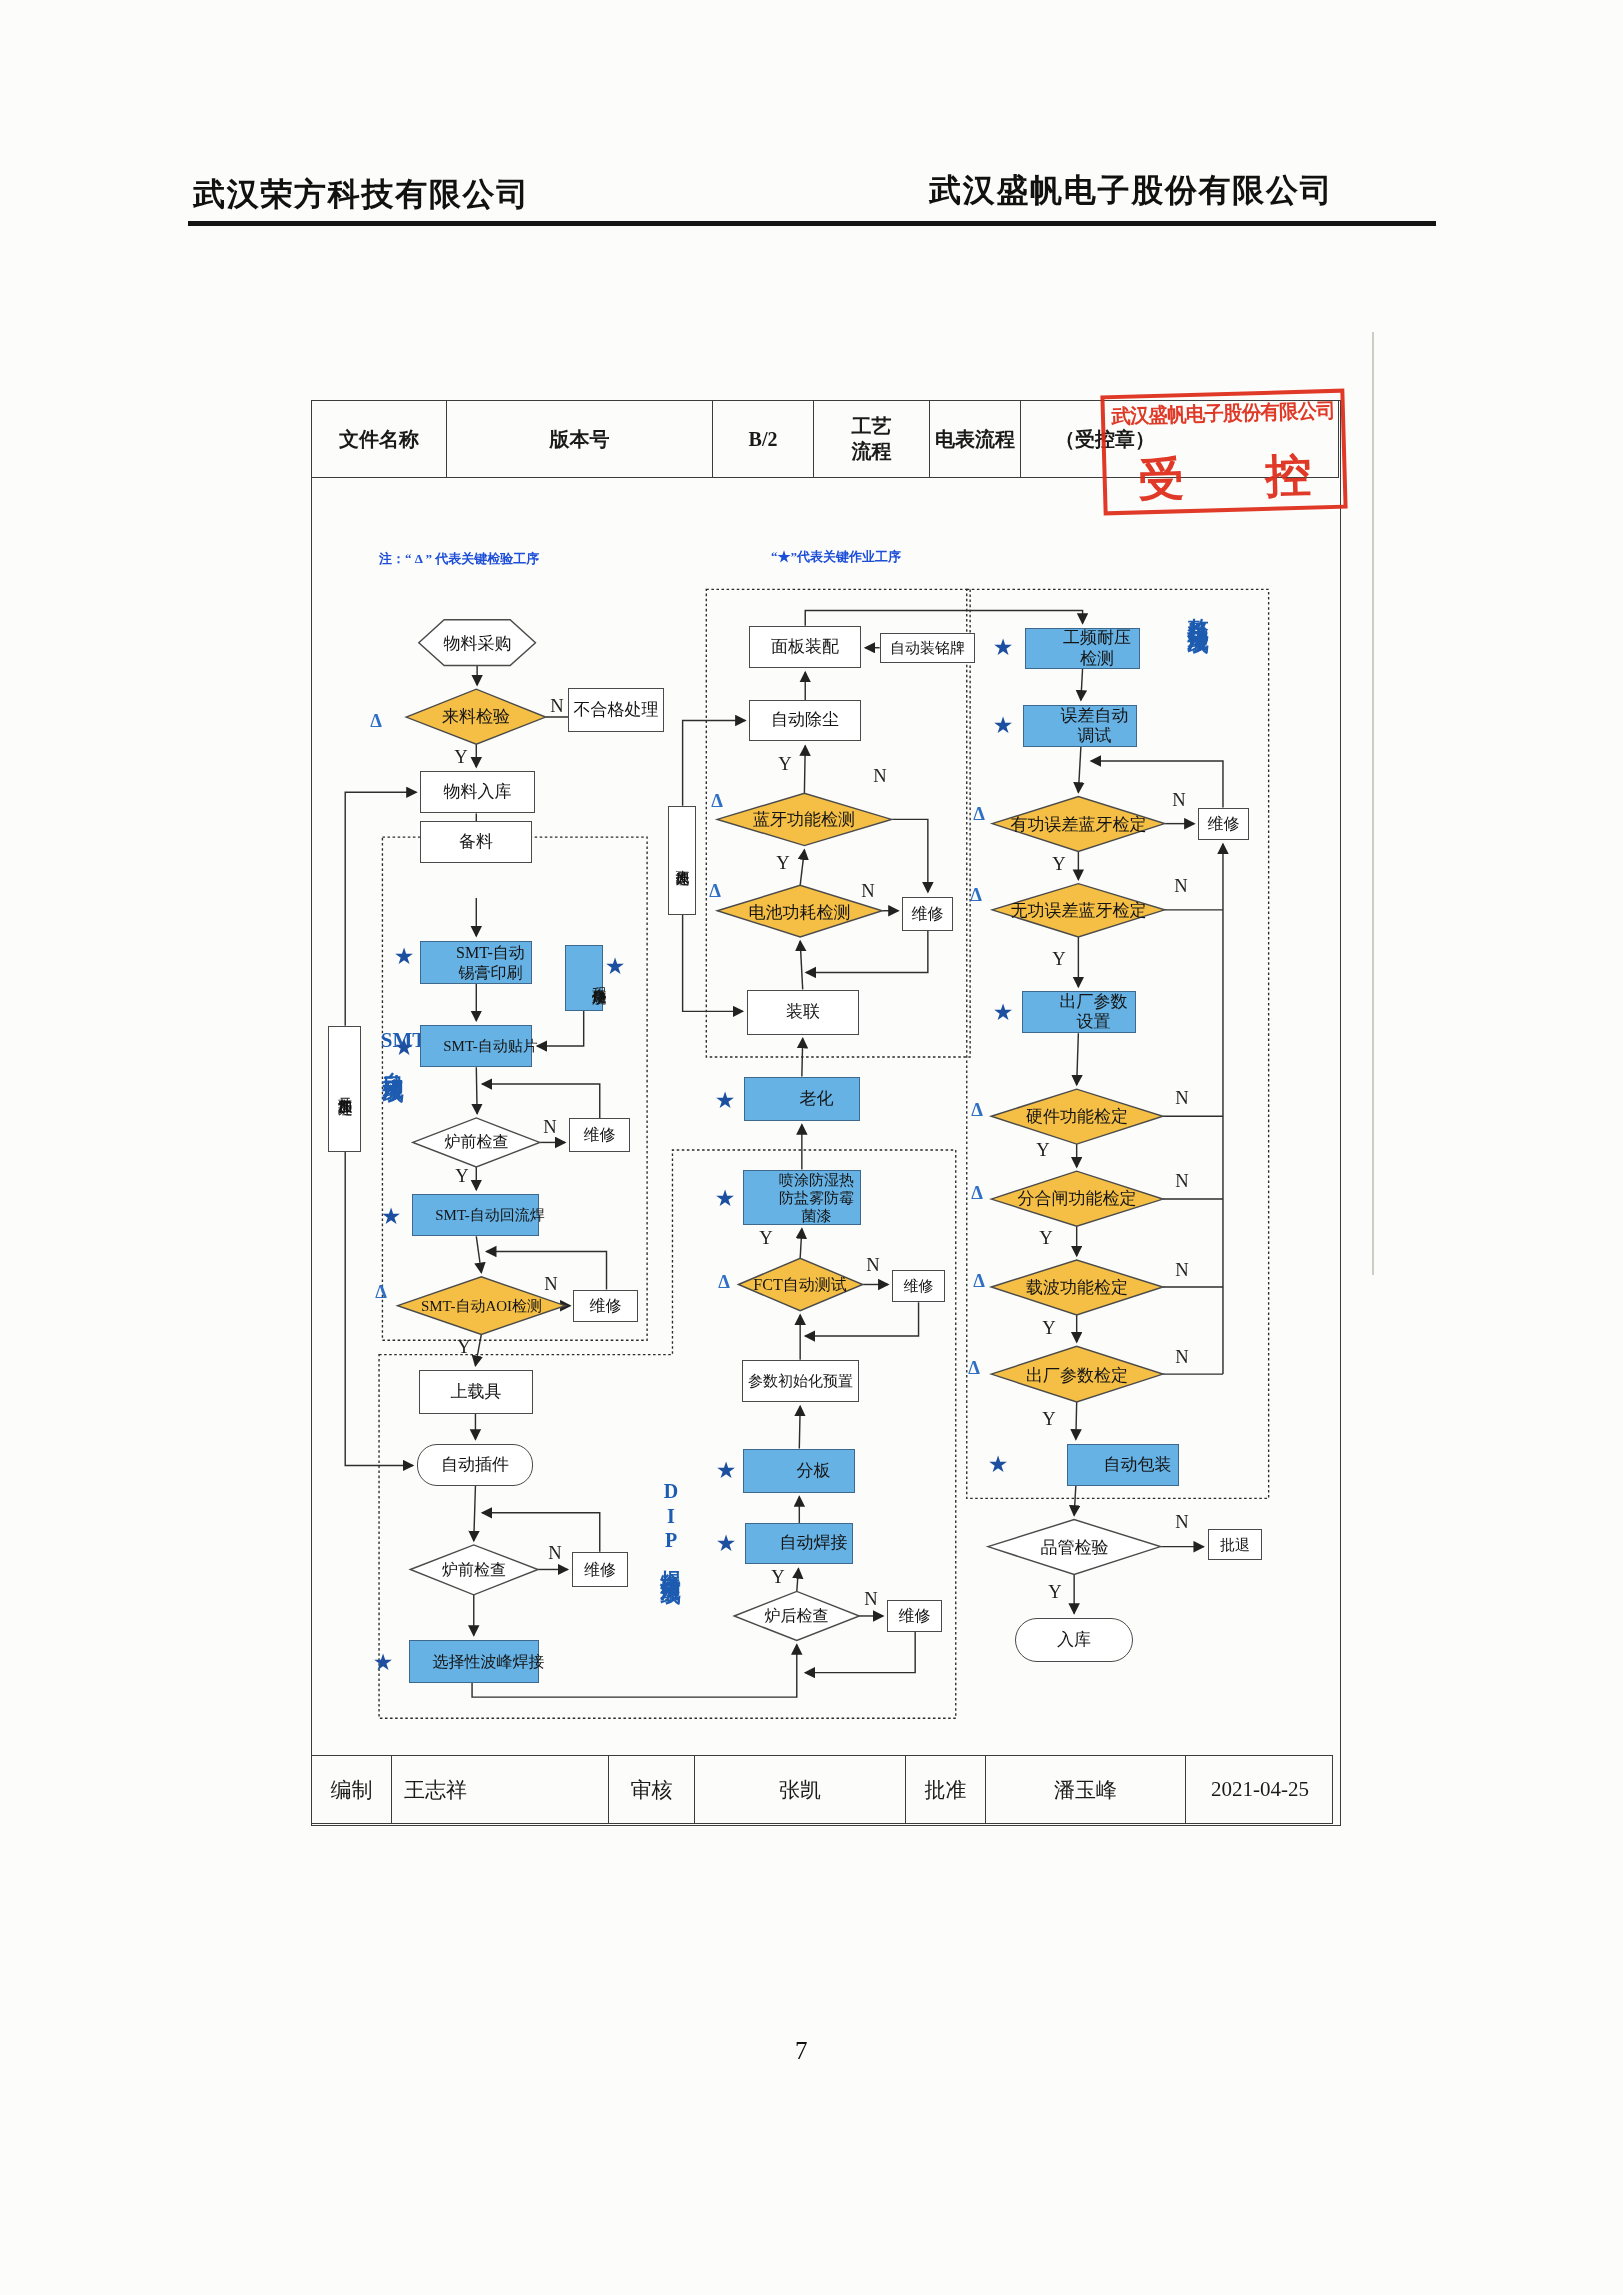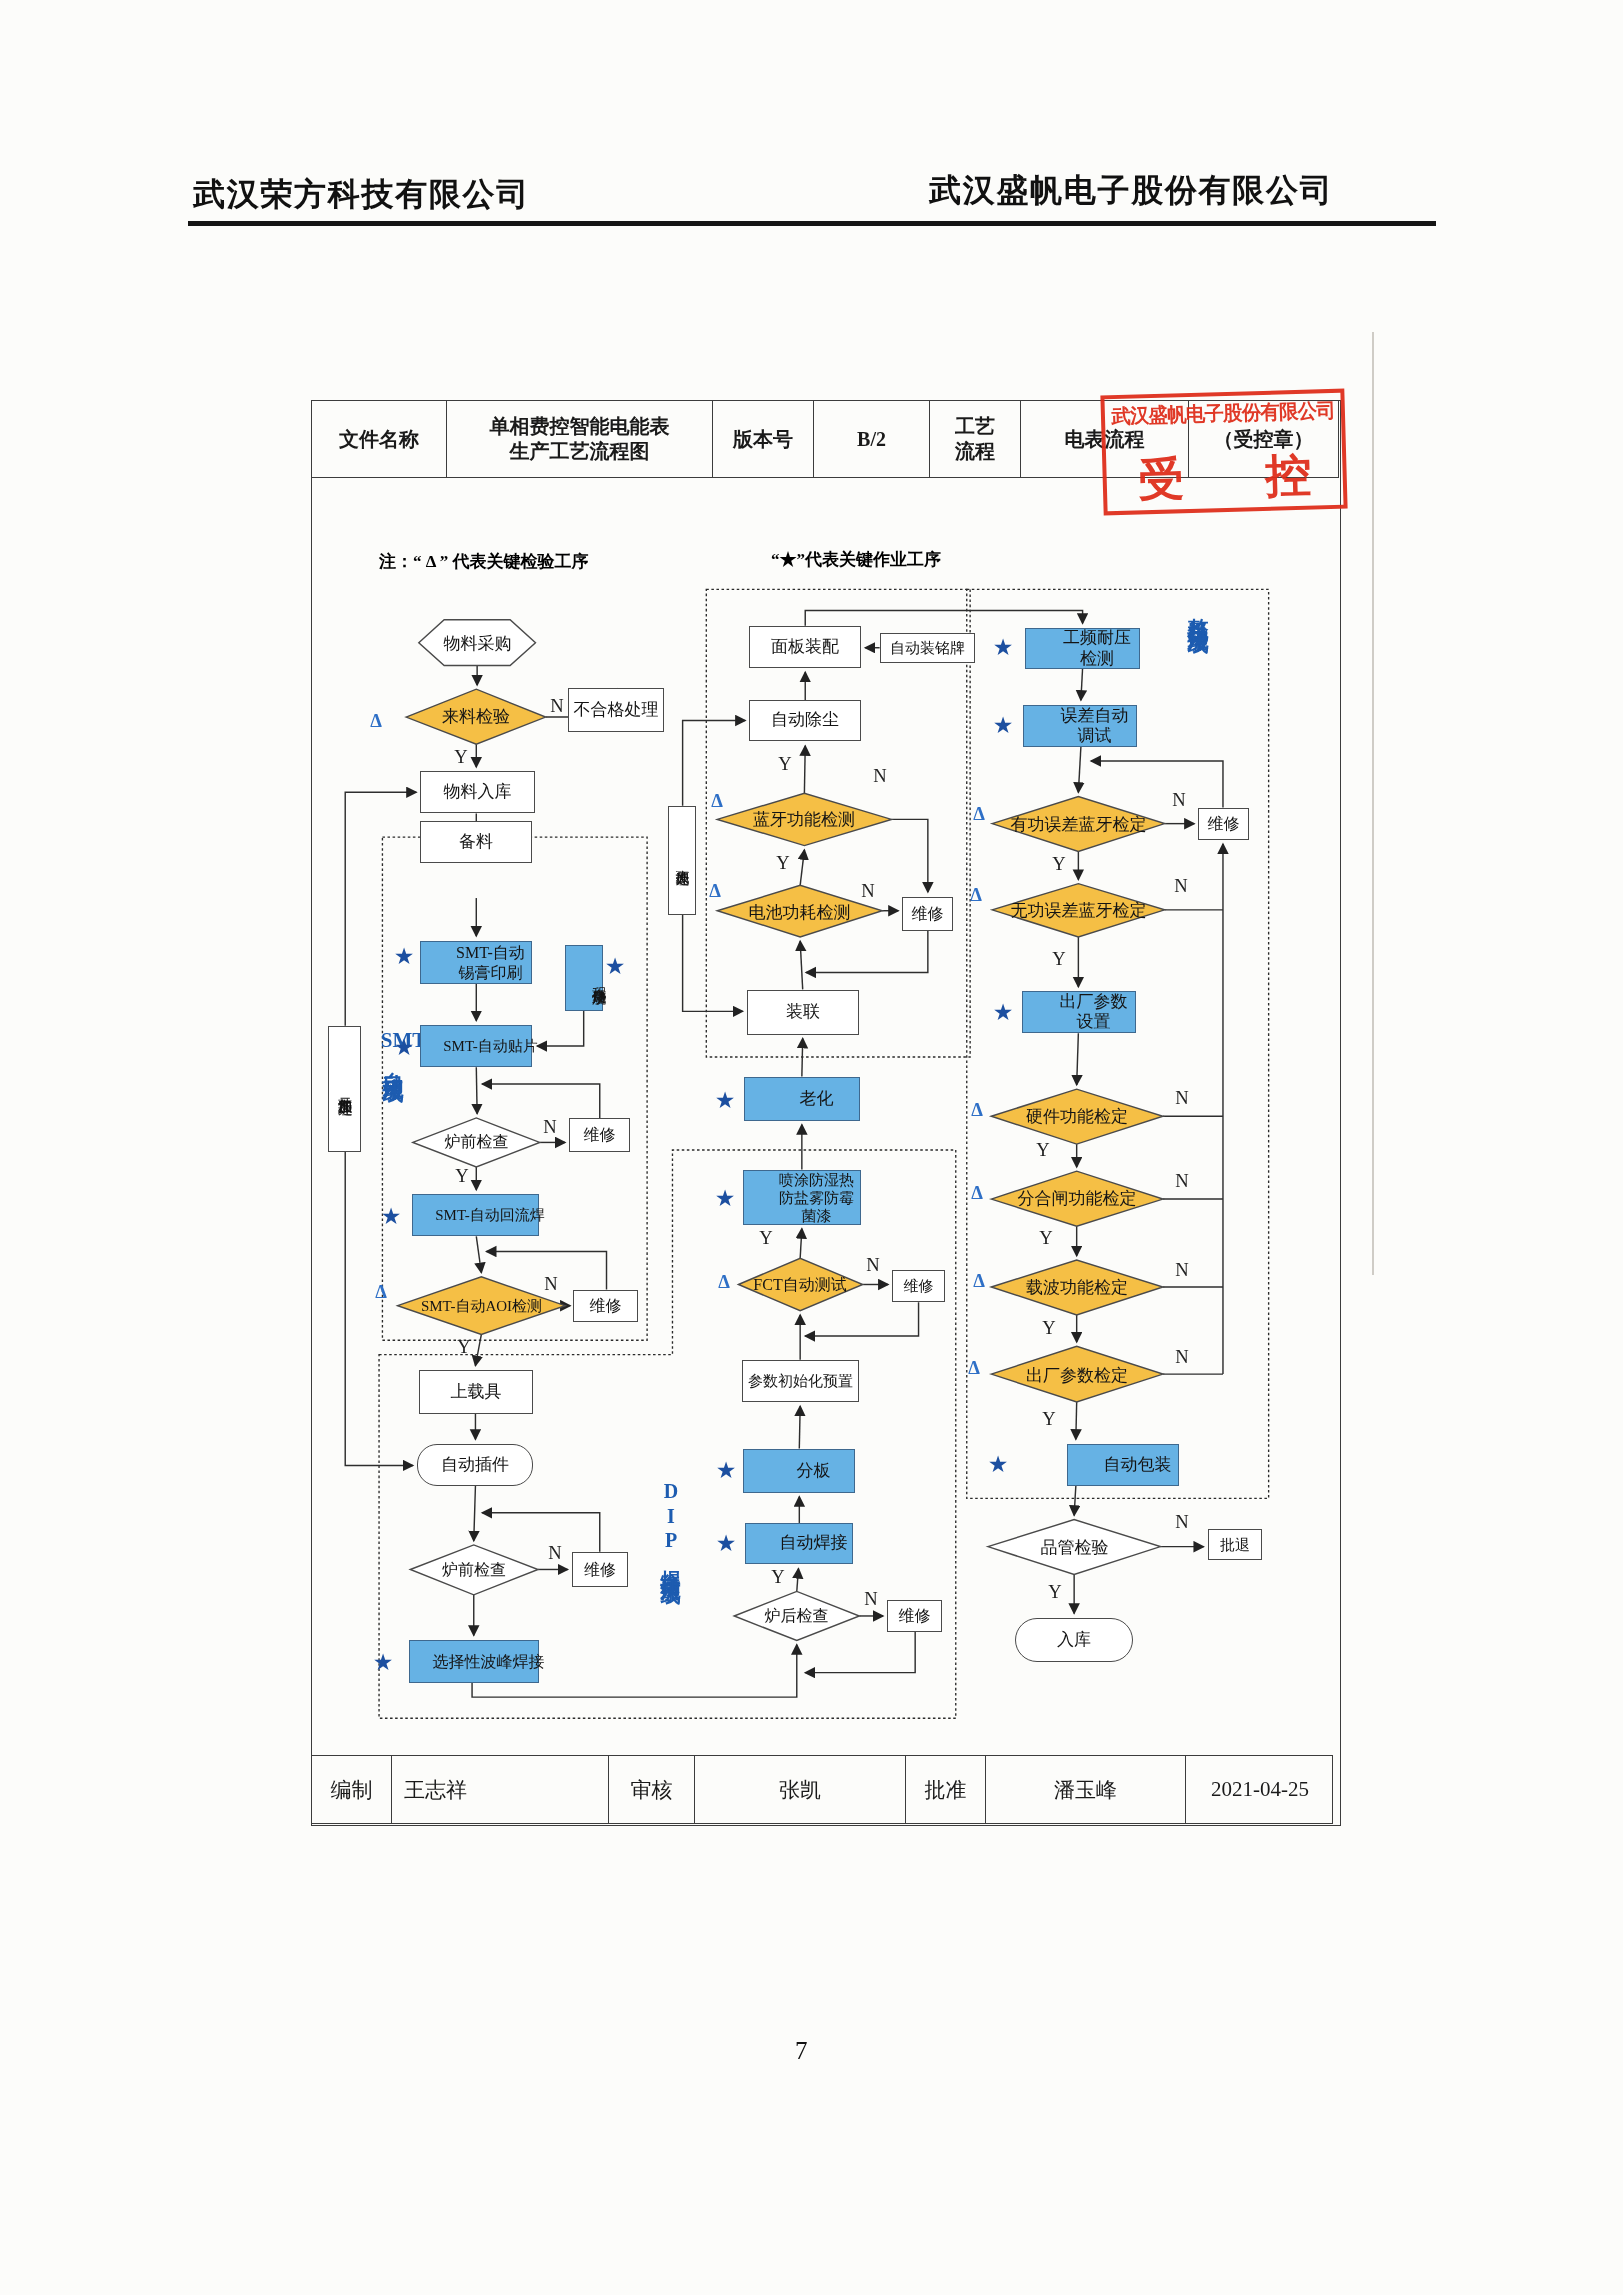--- a/index.html
+++ b/index.html
@@ -15,21 +15,21 @@
   .ftable .cell:last-child{border-right:none;}
   .ftable .cell.left{justify-content:flex-start;padding-left:12px;}
   .node{position:absolute;display:flex;align-items:center;justify-content:center;text-align:center;font-size:17px;color:#141414;border:1.4px solid #4a4a4a;background:#fff;line-height:1.2;box-sizing:border-box;z-index:3;}
   .node.blue{background:#66b2e4;border-color:#3e688e;padding-left:29px;}
   .node.small{font-size:16px;}
   .node.nw{white-space:nowrap;font-size:15px;}
   .node.stadium{border-radius:22px;}
   .vtext{writing-mode:vertical-rl;text-orientation:upright;letter-spacing:2.5px;}
   .dlabel{position:absolute;display:flex;align-items:center;justify-content:center;text-align:center;font-size:17px;color:#141414;pointer-events:none;white-space:nowrap;z-index:3;}
   .glabel{position:absolute;color:#1d5cb0;font-weight:bold;z-index:3;}
-  .note{position:absolute;color:#000000;font-size:17px;font-weight:bold;white-space:nowrap;z-index:3;}
+  .note{position:absolute;color:#1d4ed8;font-size:13px;font-weight:bold;white-space:nowrap;z-index:3;}
   .star{position:absolute;color:#1c4fa0;font-size:23px;transform:translate(-50%,-50%);z-index:4;line-height:1;}
   .delta{position:absolute;color:#2e6fc6;font-size:18.6px;font-weight:bold;transform:translate(-50%,-50%);z-index:4;line-height:1;}
   .flabel{position:absolute;font-size:18.6px;color:#222;transform:translate(-50%,-50%);z-index:4;line-height:1;}
   .stamp{position:absolute;left:1102px;top:392px;width:244px;height:120px;border:4.2px solid #de2b18;box-sizing:border-box;transform:rotate(-1.6deg);z-index:6;display:flex;flex-direction:column;align-items:center;justify-content:space-between;padding:4.2px 1.7px 6.8px 1.7px;color:#de2b18;opacity:0.93;}
   .stamp .l1{font-size:20px;font-weight:bold;white-space:nowrap;transform:scaleX(0.97);letter-spacing:-0.8px;}
   .stamp .l2{font-size:46px;font-weight:bold;display:flex;column-gap:81px;line-height:1;}
   .pageno{position:absolute;left:795px;top:2037px;font-size:25px;color:#111;z-index:2;}
   .artifact{position:absolute;background:#cfccc6;z-index:1;}
   svg.layer{position:absolute;left:0;top:0;z-index:2;}
 </style>
@@ -40,24 +40,20 @@
 <div class="hdr" style="left:929px;top:169px;">武汉盛帆电子股份有限公司</div>
 <div class="rule" style="left:188px;top:221px;width:1248px;height:5px;"></div>
 
 <div class="artifact" style="left:1372px;top:332px;width:1.7px;height:943px;"></div>
 
 <div class="outer" style="left:311px;top:400px;width:1028px;height:1424px;"></div>
 
 <div class="ttable">
   <div class="cell">
       <span>文件名称</span>
-    </div>
-  <div class="cell">
-      <span>单相费控智能电能表</span>
-      <span>生产工艺流程图</span>
     </div>
   <div class="cell">
       <span>版本号</span>
     </div>
   <div class="cell">
       <span>B/2</span>
     </div>
   <div class="cell">
       <span>工艺</span>
       <span>流程</span>

